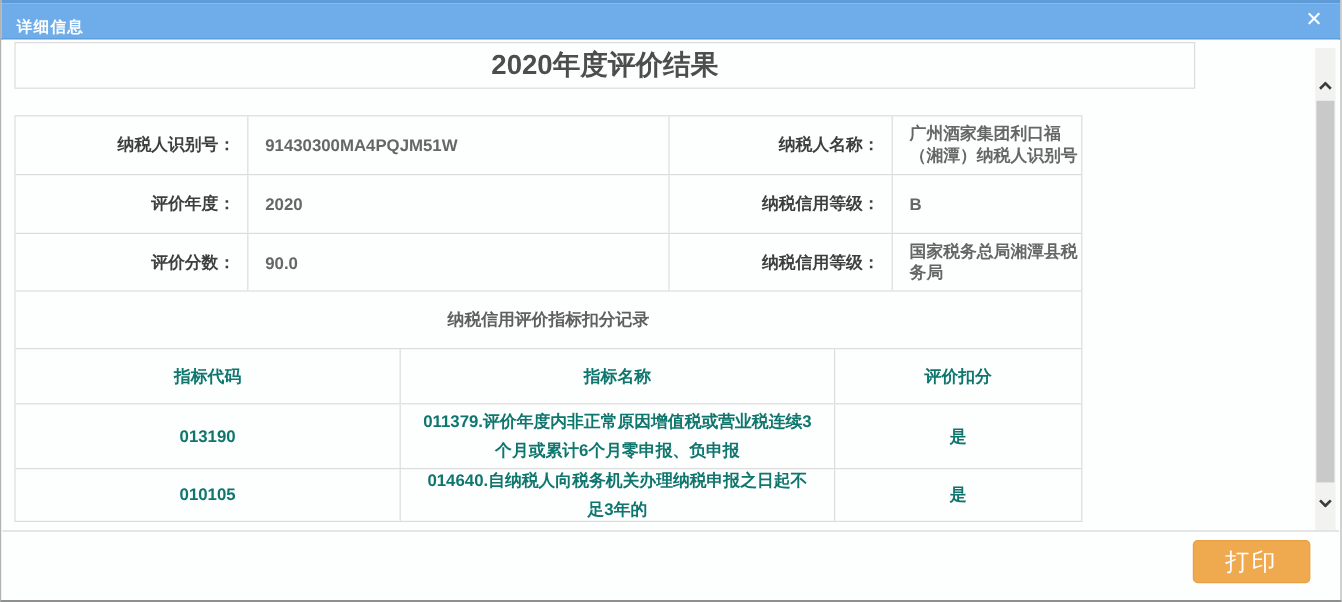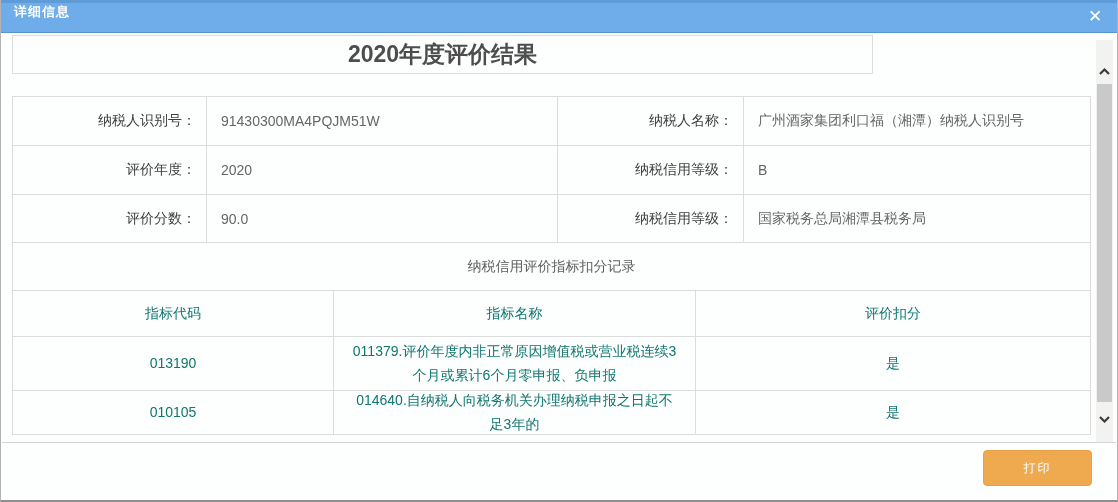--- a/index.html
+++ b/index.html
@@ -14,44 +14,45 @@
     border-right:1px solid #b3b3b3;
     border-bottom:2px solid #8f8f8f;
     background:#fdfefe;
     overflow:hidden;
   }
   
   .titlebar-top { position:absolute; left:0; top:0; width:100%; height:3px; background:#5e9bd7; }
   .titlebar {
     position:absolute; left:0; top:3px; width:100%; height:30px;
     background:#6fadea; border-bottom:1px solid #5693d2;
-    display:flex; align-items:flex-start;
+    display:flex; align-items:flex-end;
   }
   .titlebar .dlg-title {
     color:#ffffff; font-size:13px; font-weight:bold;
     padding-left:13px; letter-spacing:1px;
   }
   .close-btn {
     position:absolute; right:11px; top:2px;
     color:#ffffff; font-size:17px; font-weight:bold;
     width:22px; height:24px; line-height:24px; text-align:center;
     cursor:pointer;
   }
   
   .content { position:absolute; left:1px; right:1px; top:33px; bottom:58px; background:#fdfefe; }
   .heading-box {
-    position:absolute; left:10px; top:2px; width:861px; height:39px;
+    position:absolute; left:10px; top:2px; width:984px; height:39px;
     border:1px solid #dcdcdc; background:#fdfefe;
     display:flex; align-items:center; justify-content:center;
   }
   .heading-box .heading { font-size:23px; font-weight:bold; color:#4d4d4d; }
   .main-box {
-    position:absolute; left:10px; top:63px; width:1079px;
+    position:absolute; left:10px; top:63px; width:890px;
     border:1px solid #dcdcdc; background:#fdfefe;
     font-size:14px;
+    font-weight:bold;
   }
   .grid-row { display:grid; border-bottom:1px solid #dcdcdc; }
   .grid-row:last-child { border-bottom:none; }
   .info-row { grid-template-columns:194px 351px 186px 1fr; height:49px; }
   .info-row.short { height:48px; }
   .cell { display:flex; align-items:center; border-right:1px solid #dcdcdc; overflow:hidden; }
   .cell:last-child { border-right:none; }
   .cell.lbl { justify-content:flex-end; padding-right:10px; color:#3e3e3e; }
   .cell.val { justify-content:flex-start; padding-left:14px; color:#666666; }
   .section-row { height:48px; display:flex; align-items:center; justify-content:center;
@@ -75,23 +76,23 @@
   .scroll-thumb {
     position:absolute; left:1px; top:44px; width:15px; height:318px;
     background:#c9c9c9; cursor:pointer;
   }
   
   .footer {
     position:absolute; left:1px; right:1px; bottom:2px; height:56px;
     background:#fdfefe; border-top:1px solid #d4d4d4;
   }
   .print-btn {
-    position:absolute; right:24px; top:7px; width:109px; height:36px;
+    position:absolute; right:24px; top:7px; width:98px; height:36px;
     background:#efa94e; border:1px solid #e9a044; border-radius:4px;
-    color:#ffffff; font-size:12px;
+    color:#ffffff; font-size:20px;
     display:flex; align-items:center; justify-content:center;
     cursor:pointer; letter-spacing:2px;
   }
 </style>
 </head>
 <body>
 
 <div class="window">
 
   <div class="titlebar-top"></div>

